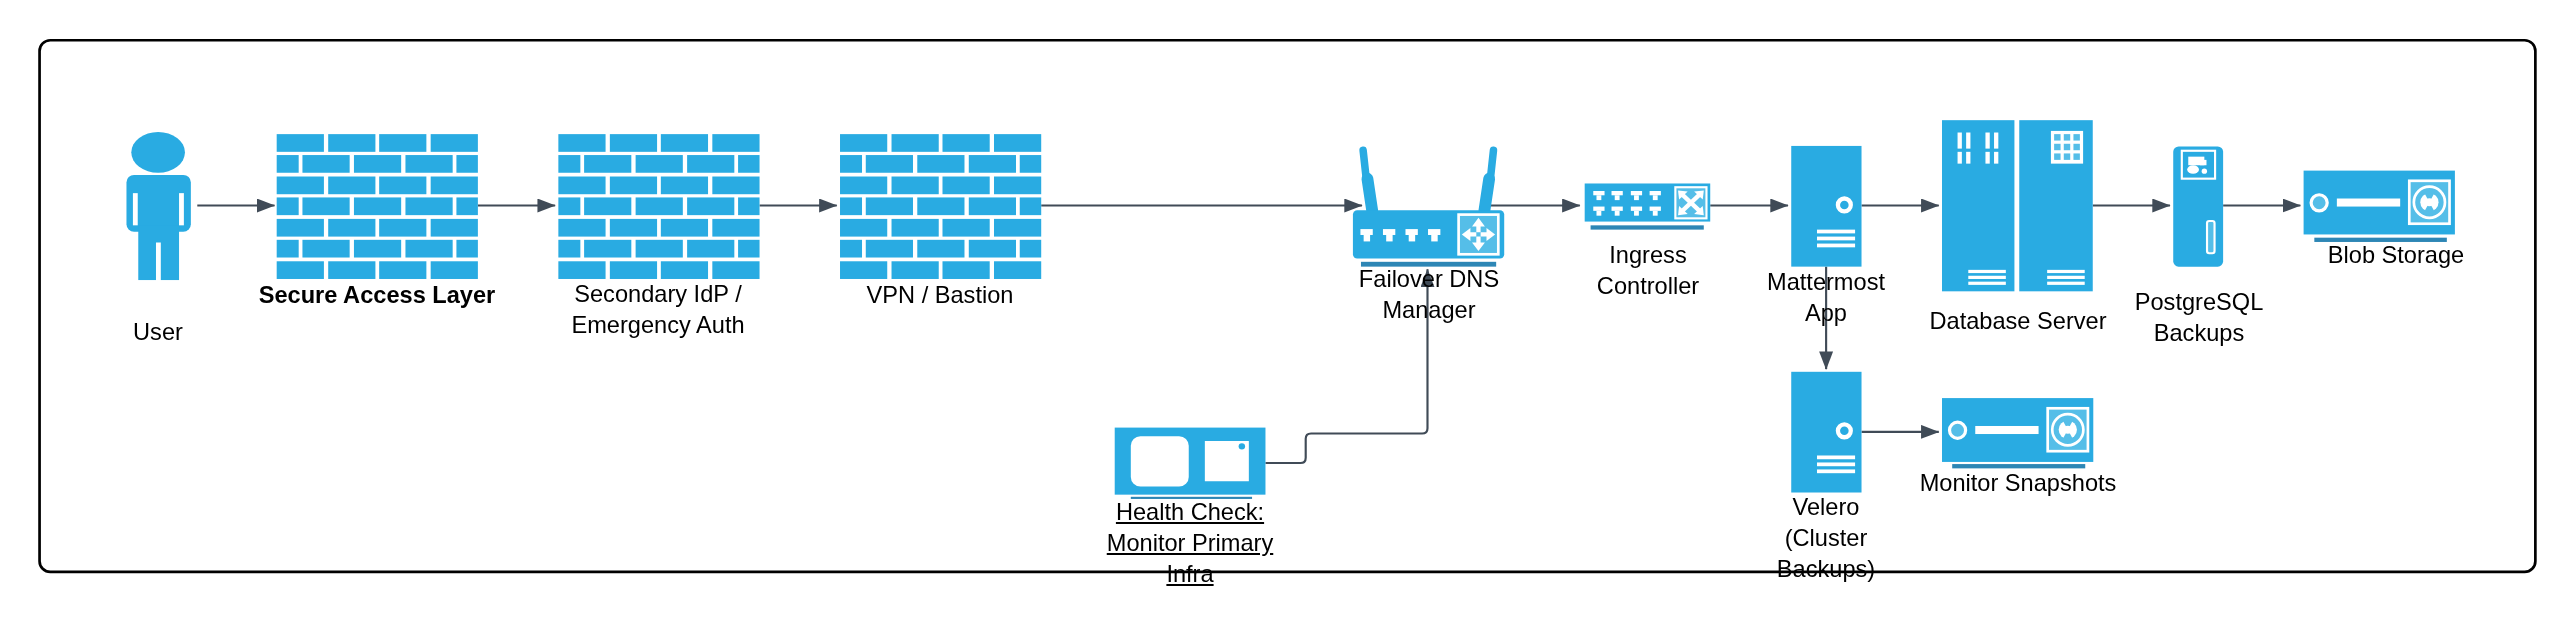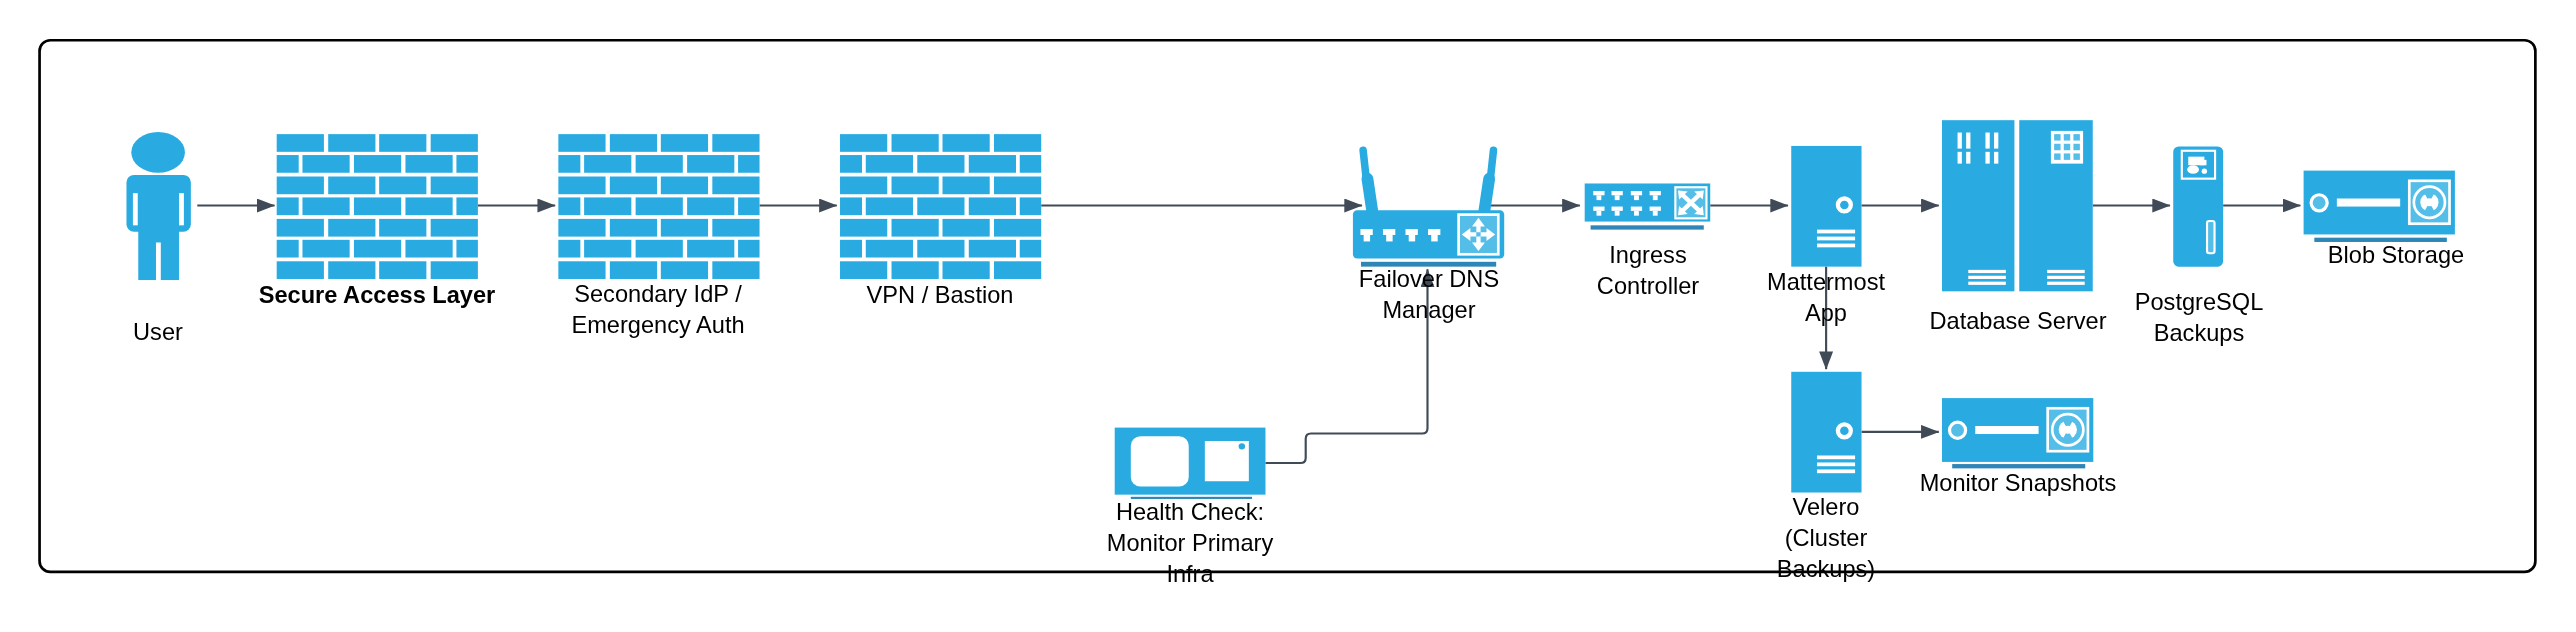--- a/index.html
+++ b/index.html
@@ -243,21 +243,21 @@
 <div class="label" style="left:1429px; top:264px;">Failover DNS
 Manager</div>
 <div class="label" style="left:1648px; top:240px;">Ingress
 Controller</div>
 <div class="label" style="left:1826px; top:267px;">Mattermost
 App</div>
 <div class="label" style="left:2018px; top:291px;margin-top:15px;">Database Server</div>
 <div class="label" style="left:2199px; top:267px;margin-top:20px;">PostgreSQL
 Backups</div>
 <div class="label" style="left:2380px; top:240px;margin-left:16px;">Blob Storage</div>
-<div class="label" style="left:1190px; top:497px;">Health Check:
+<div class="label" style="left:1190px; top:497px;text-decoration:underline;">Health Check:
 Monitor Primary
 Infra</div>
 <div class="label" style="left:1826px; top:492px;">Velero
 (Cluster
 Backups)</div>
 <div class="label" style="left:2018px; top:468px;">Monitor Snapshots</div>
 
 </div>
 
 

